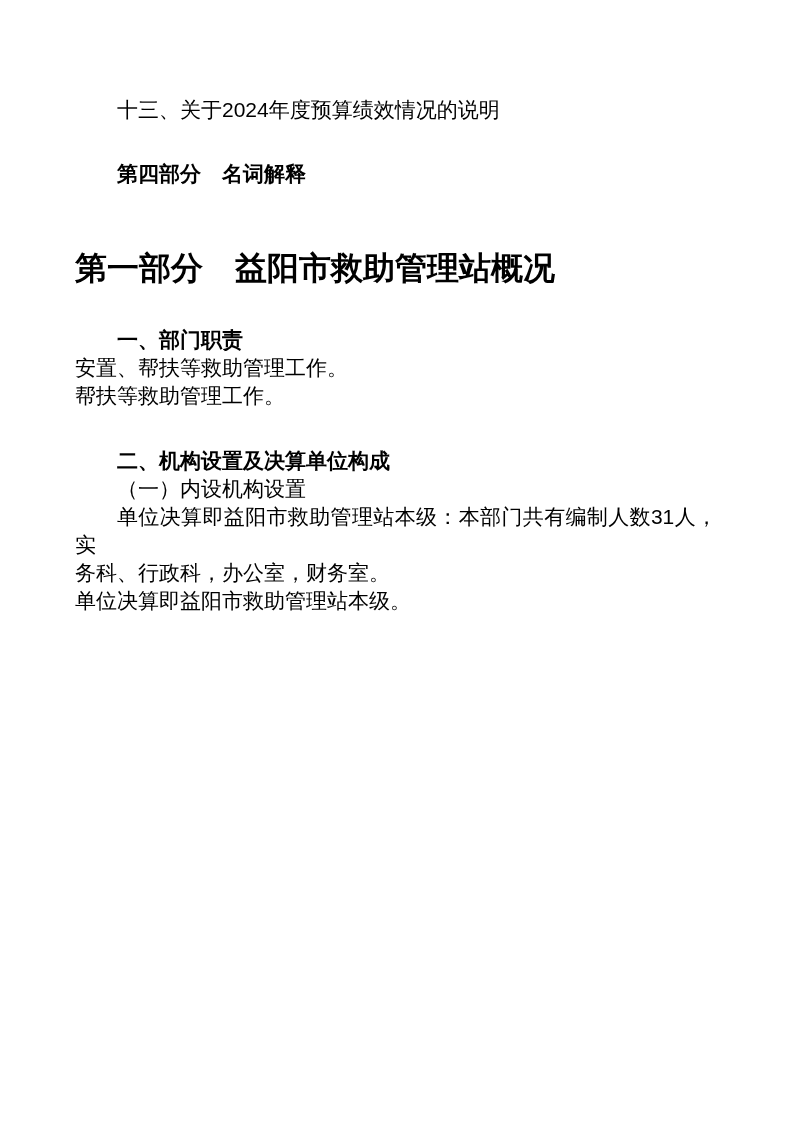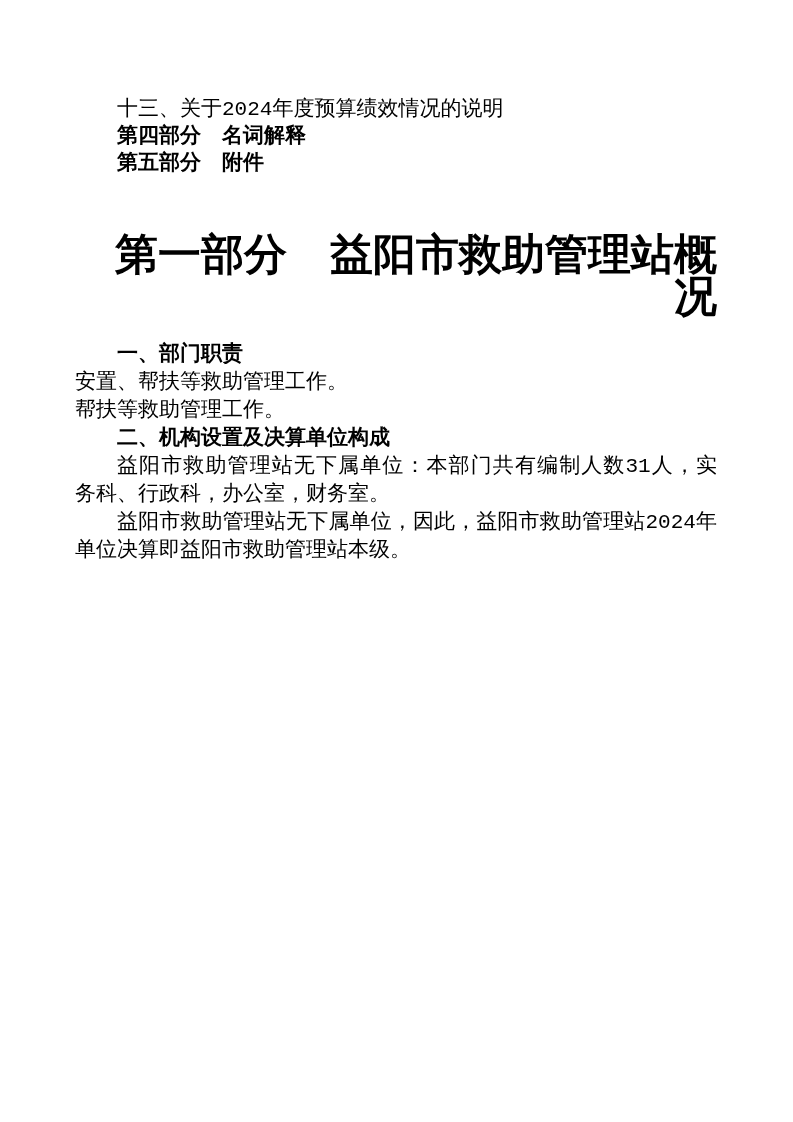--- a/index.html
+++ b/index.html
@@ -6,76 +6,76 @@
     margin: 0;
     padding: 0;
     background: #ffffff;
   }
   .page {
     position: relative;
     width: 792px;
     height: 1122px;
     background: #ffffff;
     overflow: hidden;
-    font-family: Liberation Mono, monospace;
+    font-family: Liberation Sans, sans-serif;
     color: #000000;
   }
   .content {
     padding: 96px 75px 0 75px;
   }
   .line {
     font-size: 21px;
     line-height: 28px;
     color: #000000;
     white-space: pre-wrap;
     word-break: break-all;
   }
   .toc .line {
     line-height: 27px;
   }
   .indent {
     text-indent: 2em;
   }
   .bold {
     font-weight: bold;
+    margin-top: 37px;
   }
   
   .fill {
     text-align: justify;
     text-align-last: justify;
     text-justify: inter-character;
   }
   .doc-title {
     margin: 60px 0 20px 0;
-    font-size: 43px;
+    font-size: 32px;
     font-weight: bold;
     line-height: 42px;
-    text-align: right;
+    text-align: left;
     white-space: pre-wrap;
   }
 </style>
 </head>
 <body>
 
 <div class="page">
   <div class="content">
 
     <div class="toc">
       <div class="line indent">十三、关于2024年度预算绩效情况的说明</div>
       <div class="line indent bold">第四部分　名词解释</div>
-      <div class="line indent bold">第五部分　附件</div>
     </div>
 
     <h1 class="doc-title">第一部分　益阳市救助管理站概况</h1>
 
     <div class="body-text">
       <div class="line indent bold">一、部门职责</div>
       <div class="line">安置、帮扶等救助管理工作。</div>
       <div class="line">帮扶等救助管理工作。</div>
       <div class="line indent bold">二、机构设置及决算单位构成</div>
-      <div class="line indent fill">益阳市救助管理站无下属单位：本部门共有编制人数31人，实</div>
+      <div class="line indent">（一）内设机构设置</div>
+      <div class="line indent fill">单位决算即益阳市救助管理站本级：本部门共有编制人数31人，实</div>
       <div class="line">务科、行政科，办公室，财务室。</div>
-      <div class="line indent fill">益阳市救助管理站无下属单位，因此，益阳市救助管理站2024年</div>
       <div class="line">单位决算即益阳市救助管理站本级。</div>
     </div>
 
   </div>
 </div>
 
 </body></html>

